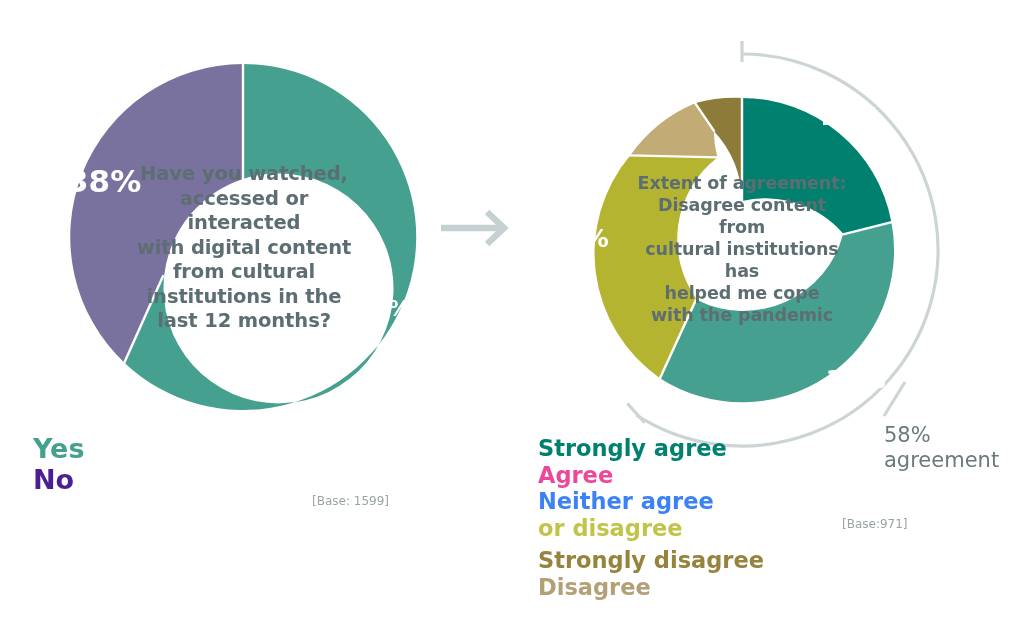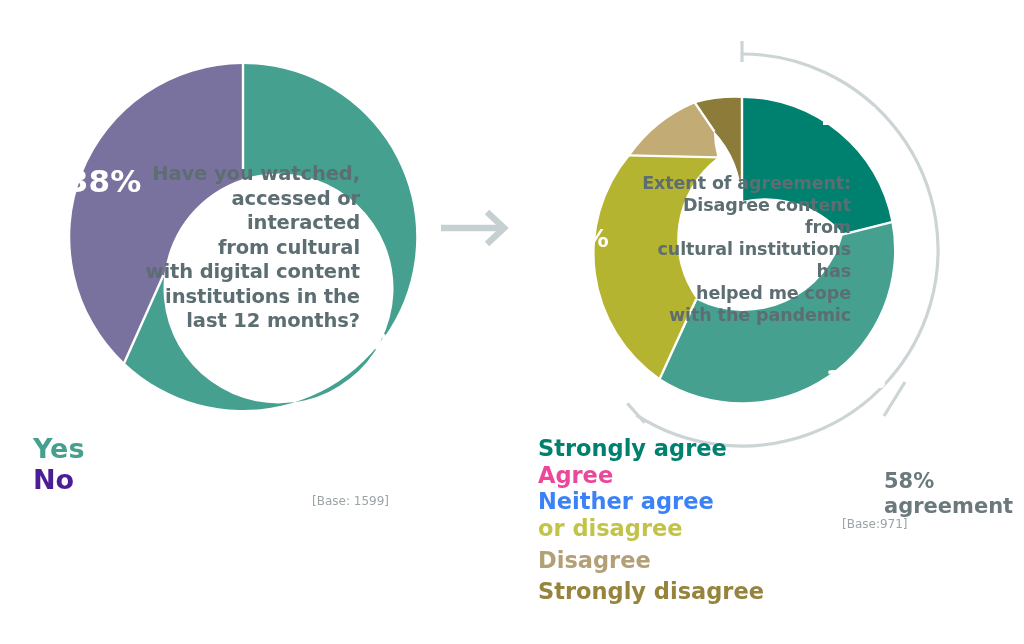--- a/index.html
+++ b/index.html
@@ -26,21 +26,21 @@
   svg.chart-svg {
     position: absolute;
     left: 0; top: 0;
     width: 1024px;
     height: 644px;
     overflow: visible;
   }
 
   .center-text {
     position: absolute;
-    text-align: right;
+    text-align: center;
     color: #5c6e72;
     font-weight: bold;
     line-height: 1.26;
     letter-spacing: -0.1px;
     user-select: none;
   }
   .center-text-left {
     left: 128px;
     top: 162px;
     width: 232px;
@@ -85,25 +85,24 @@
   }
   .base-left { left: 312px; top: 494px; }
   .base-right { left: 842px; top: 495px; margin-top: 22px; }
 
   .bracket-label {
     position: absolute;
     left: 884px;
     top: 423px;
     color: #6b797d;
     font-size: 21px;
-    font-weight: bold;
+    font-weight: normal;
     line-height: 1.18;
     white-space: nowrap;
     user-select: none;
-    margin-top: 46px;
   }
 </style>
 </head>
 <body>
 
 <div class="stage">
 
   <svg class="chart-svg" viewBox="0 0 1024 644">
 
     <g>
@@ -176,28 +175,28 @@
       <line x1="892.8" y1="221.8" x2="842.1" y2="234.7" stroke="#ffffff" stroke-width="2.4"></line>
       <line x1="659.4" y1="379.6" x2="696.3" y2="298.9" stroke="#ffffff" stroke-width="2.4"></line>
       <line x1="628.7" y1="155.4" x2="718.5" y2="157.4" stroke="#ffffff" stroke-width="2.4"></line>
       <line x1="694.3" y1="101.8" x2="714.5" y2="131.7" stroke="#ffffff" stroke-width="2.4"></line>
     </g>
   </svg>
 
   <div class="center-text center-text-left">
     <div>Have you watched,</div>
     <div>accessed or interacted</div>
+    <div>with digital content</div>
     <div>from cultural</div>
-    <div>with digital content</div>
     <div>institutions in the</div>
     <div>last 12 months?</div>
   </div>
 
   <div class="slice-label" style="left:67px; top:163px; font-size:31px;">38%</div>
-  <div class="slice-label" style="left:358px; top:296px; font-size:22px;margin-top:33px;">62%</div>
+  <div class="slice-label" style="left:358px; top:296px; font-size:22px;">62%</div>
 
   <div class="legend legend-left">
     <div class="legend-item" style="color:#45a08f;">Yes</div>
     <div class="legend-item" style="color:#4c1d95;">No</div>
   </div>
 
   <div class="base-note base-left">[Base: 1599]</div>
 
   <div class="center-text center-text-right">
     <div>Extent of agreement:</div>
@@ -216,19 +215,19 @@
   <div class="bracket-label">
     <div>58%</div>
     <div>agreement</div>
   </div>
 
   <div class="legend legend-right">
     <div class="legend-item" style="color:#00806f;">Strongly agree</div>
     <div class="legend-item" style="color:#ec4899;">Agree</div>
     <div class="legend-item" style="color:#3b82f6;">Neither agree</div>
     <div class="legend-item" style="color:#c2c44a; margin-bottom:7px;">or disagree</div>
+    <div class="legend-item" style="color:#96833c;">Strongly disagree</div>
     <div class="legend-item" style="color:#b3a077; margin-bottom:6px;">Disagree</div>
-    <div class="legend-item" style="color:#96833c;">Strongly disagree</div>
   </div>
 
   <div class="base-note base-right">[Base:971]</div>
 
 </div>
 
 </body></html>

